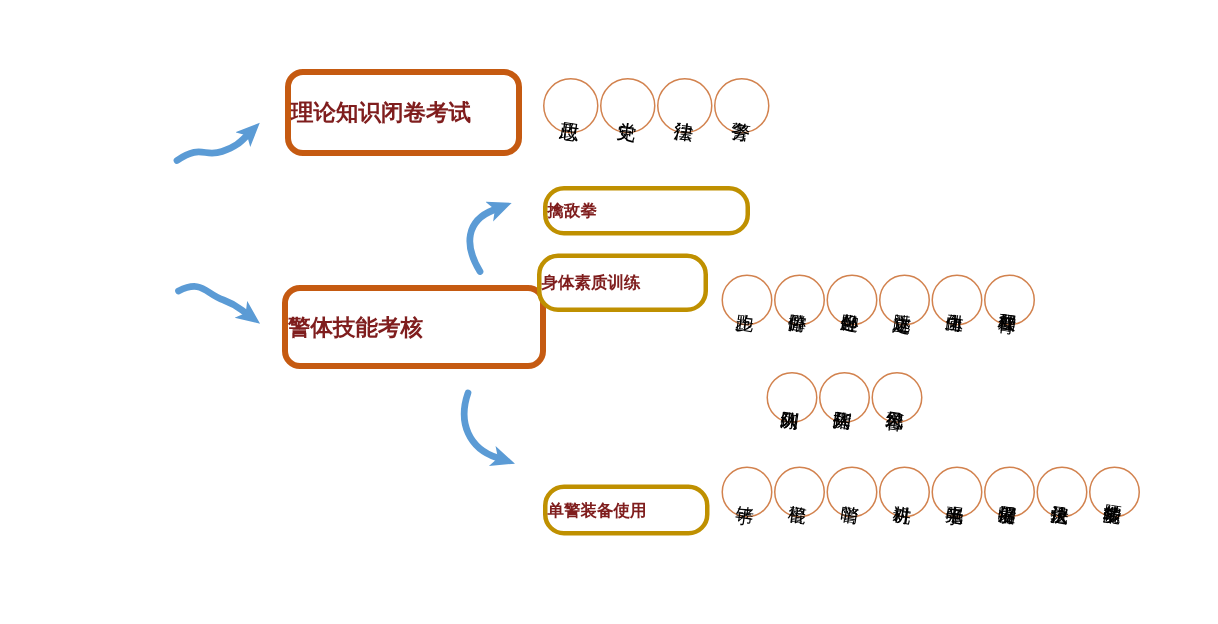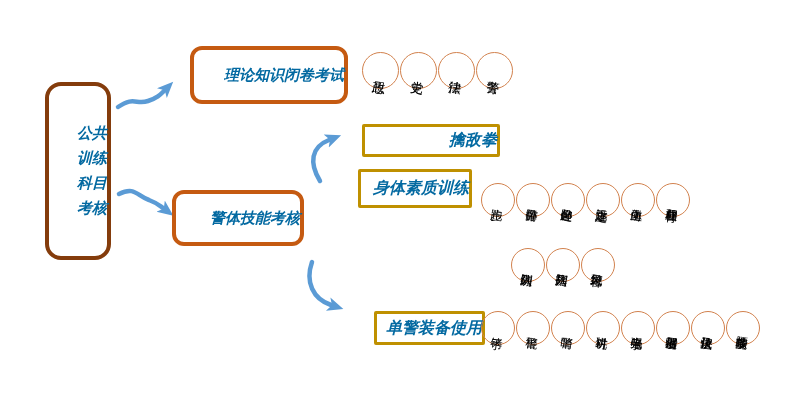--- a/index.html
+++ b/index.html
@@ -4,37 +4,37 @@
 <style>
   html,body { margin:0; padding:0; background:#fff; }
   .stage {
     position:relative; width:812px; height:416px; background:#ffffff;
     font-family:"DejaVu Sans","Liberation Sans",sans-serif; overflow:hidden; color:#000;
   }
   .arrows { position:absolute; left:0; top:0; width:812px; height:416px; }
 
   .node {
     position:absolute; background:#fff; box-sizing:border-box;
-    display:flex; align-items:center; justify-content:flex-end;
-    text-align:center; color:#0369a1;font-style:italic;
+    display:flex; align-items:center; justify-content:flex-start;
+    text-align:center; color:#7f1d1d;
   }
   .root {
     left:45px; top:82px; width:66px; height:178px;
     border:4.5px solid #843C0C; border-radius:16px;
     font-weight:bold; font-size:15px; line-height:25px; white-space:pre-line;
   }
   .l2 { border:4px solid #C55A11; border-radius:12px; font-weight:bold; font-size:15px; }
   .theory { left:190px; top:46px;  width:158px; height:58px; }
-  .skill  { left:172px; top:190px; width:132px; height:56px; }
+  .skill  { left:188px; top:190px; width:176px; height:56px; }
 
-  .l3 { border:3.5px solid #BF9000; border-radius:2px; font-weight:bold; font-size:16px; }
+  .l3 { border:3.5px solid #BF9000; border-radius:14px; font-weight:bold; font-size:11px; }
   .qdq   { left:362px; top:124px; width:138px; height:33px; }
   .bodyq { left:358px; top:169px; width:114px; height:39px; }
   .queue { left:357px; top:248px; width:153px; height:33px; }
-  .equip { left:362px; top:311px; width:111px; height:34px;margin-left:12px; }
+  .equip { left:362px; top:323px; width:111px; height:34px; }
 
   .circle-row { position:absolute; display:flex; gap:1px; }
   .row-theory { left:362px; top:52px;  }
   .row-body   { left:481px; top:183px; }
   .row-queue  { left:511px; top:248px; }
   .row-equip  { left:481px; top:311px; }
 
   .circle {
     width:34px; height:34px; flex:none; box-sizing:border-box;
     border:1.5px solid #D2824E; border-radius:50%; background:transparent;
@@ -58,26 +58,20 @@
       <marker id="ah" markerUnits="userSpaceOnUse" markerWidth="18" markerHeight="16" refX="3" refY="7" orient="auto">
         <path d="M0,0 L16,7 L0,14 L4,7 Z" fill="#5B9BD5"></path>
       </marker>
     </defs>
     <path d="M 118 107 C 134 96, 136 105, 148 101 C 157 98, 160 95, 164 91" fill="none" stroke="#5B9BD5" stroke-width="4.5" stroke-linecap="round" marker-end="url(#ah)"></path>
     <path d="M 119 194 C 135 186, 137 196, 149 200 C 157 203, 159 205, 163 208" fill="none" stroke="#5B9BD5" stroke-width="4.5" stroke-linecap="round" marker-end="url(#ah)"></path>
     <path d="M 320 181 C 309 163, 311 147, 329 140" fill="none" stroke="#5B9BD5" stroke-width="4.5" stroke-linecap="round" marker-end="url(#ah)"></path>
     <path d="M 312 262 C 305 282, 313 299, 331 305" fill="none" stroke="#5B9BD5" stroke-width="4.5" stroke-linecap="round" marker-end="url(#ah)"></path>
   </svg>
 
-  <div class="node root">
-    <span>公共
-训练
-科目
-考核</span>
-  </div>
 
   <div class="node l2 theory">
     <span>理论知识闭卷考试</span>
   </div>
   <div class="node l2 skill">
     <span>警体技能考核</span>
   </div>
 
   <div class="node l3 qdq">
     <span>擒敌拳</span>

